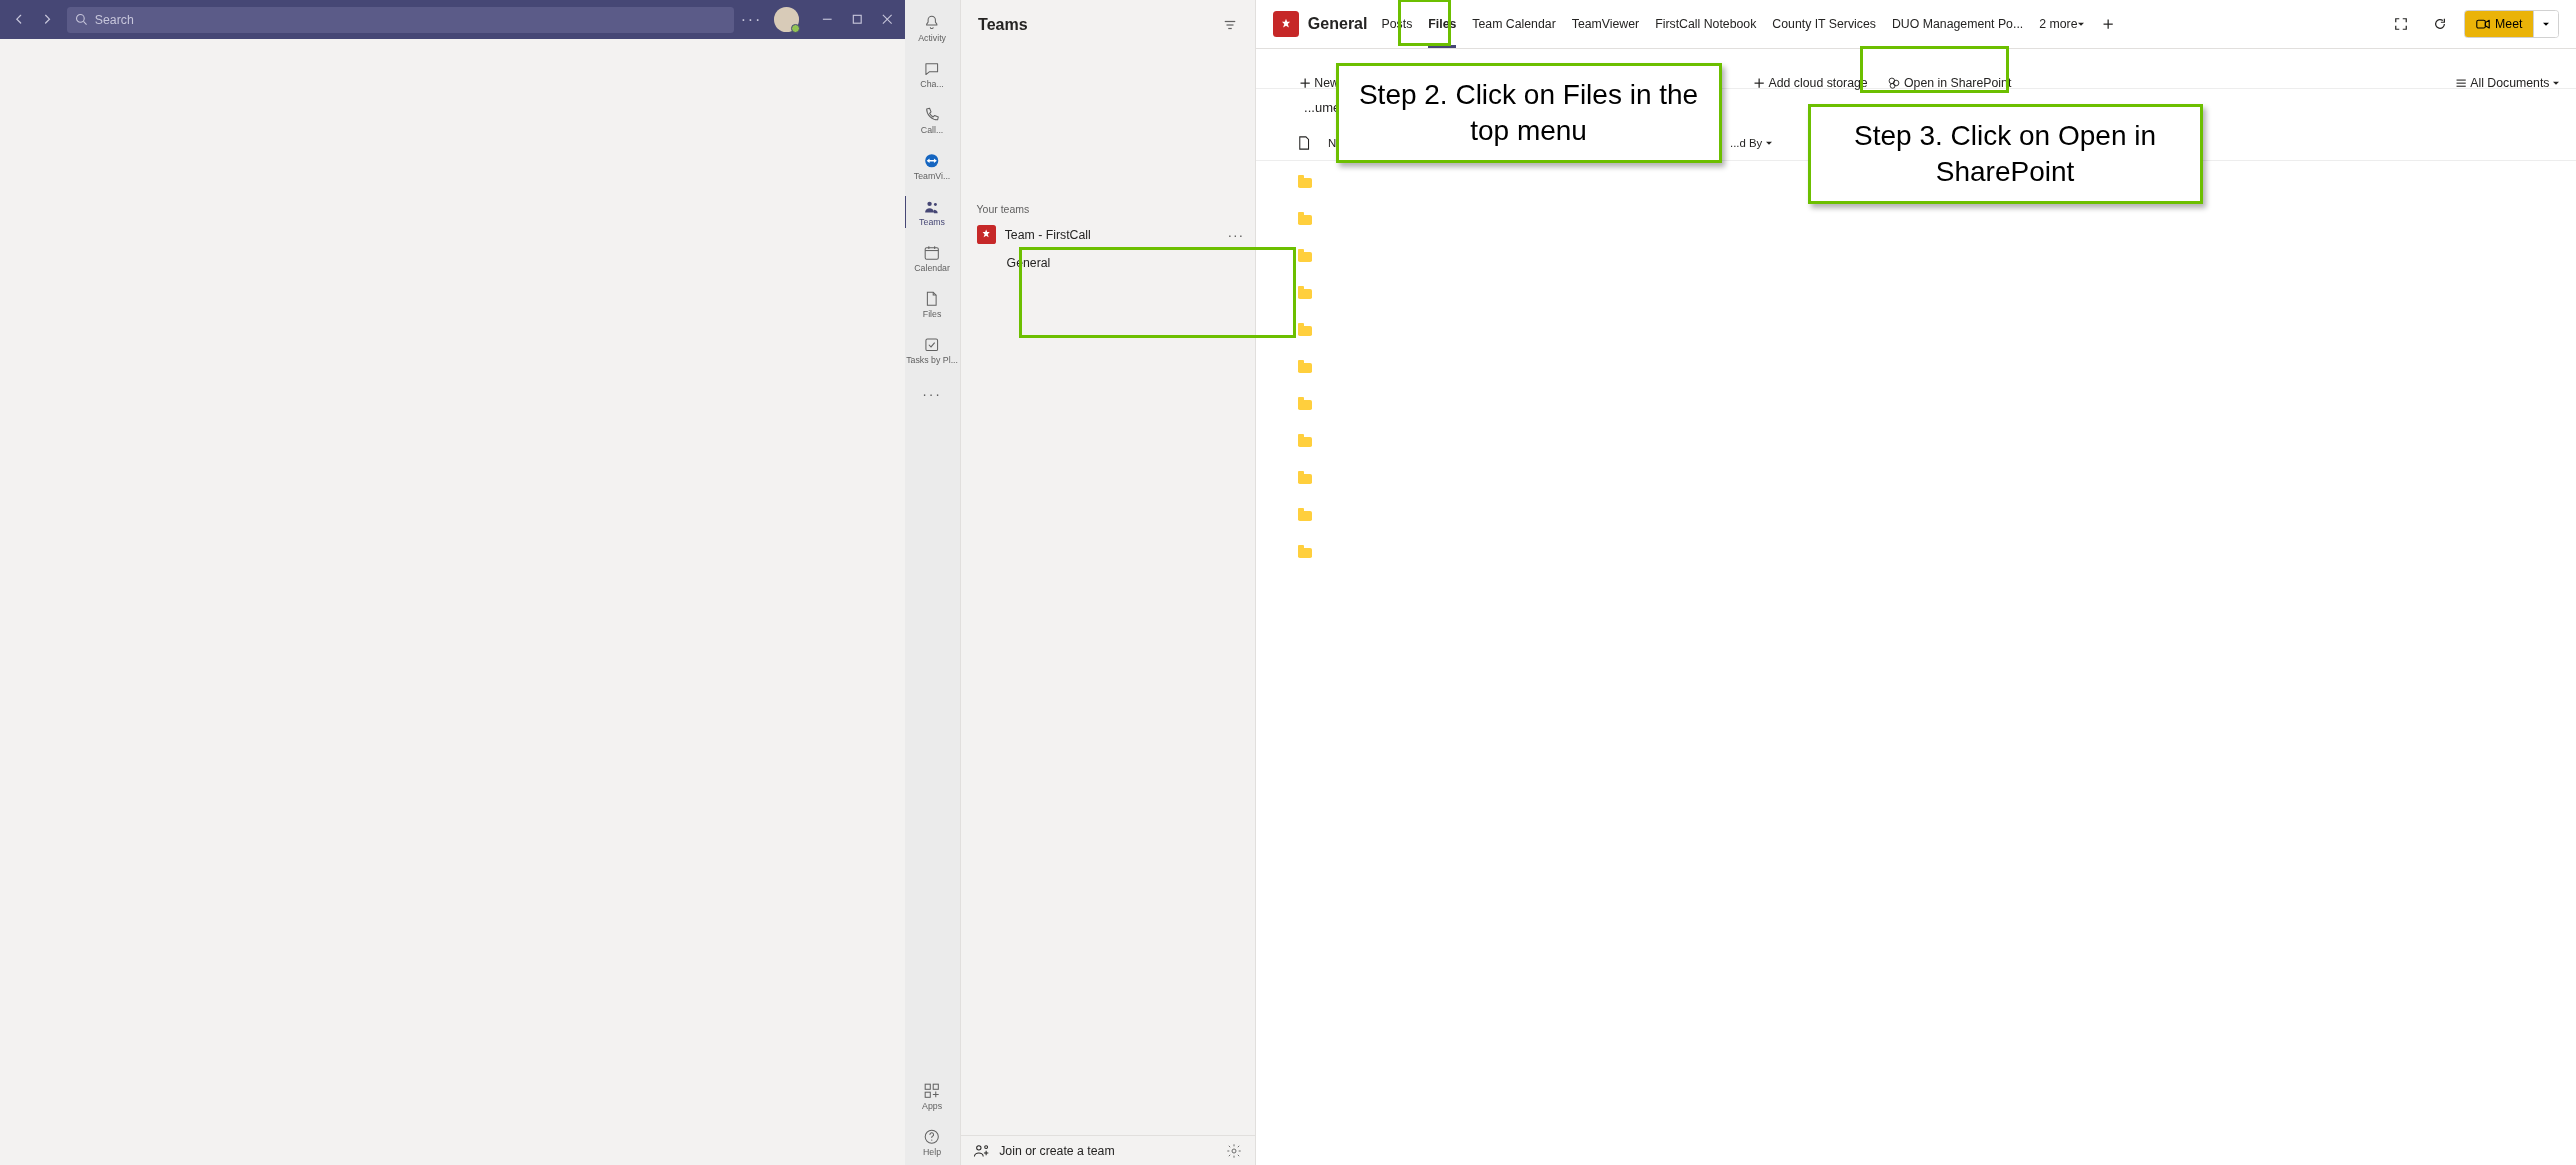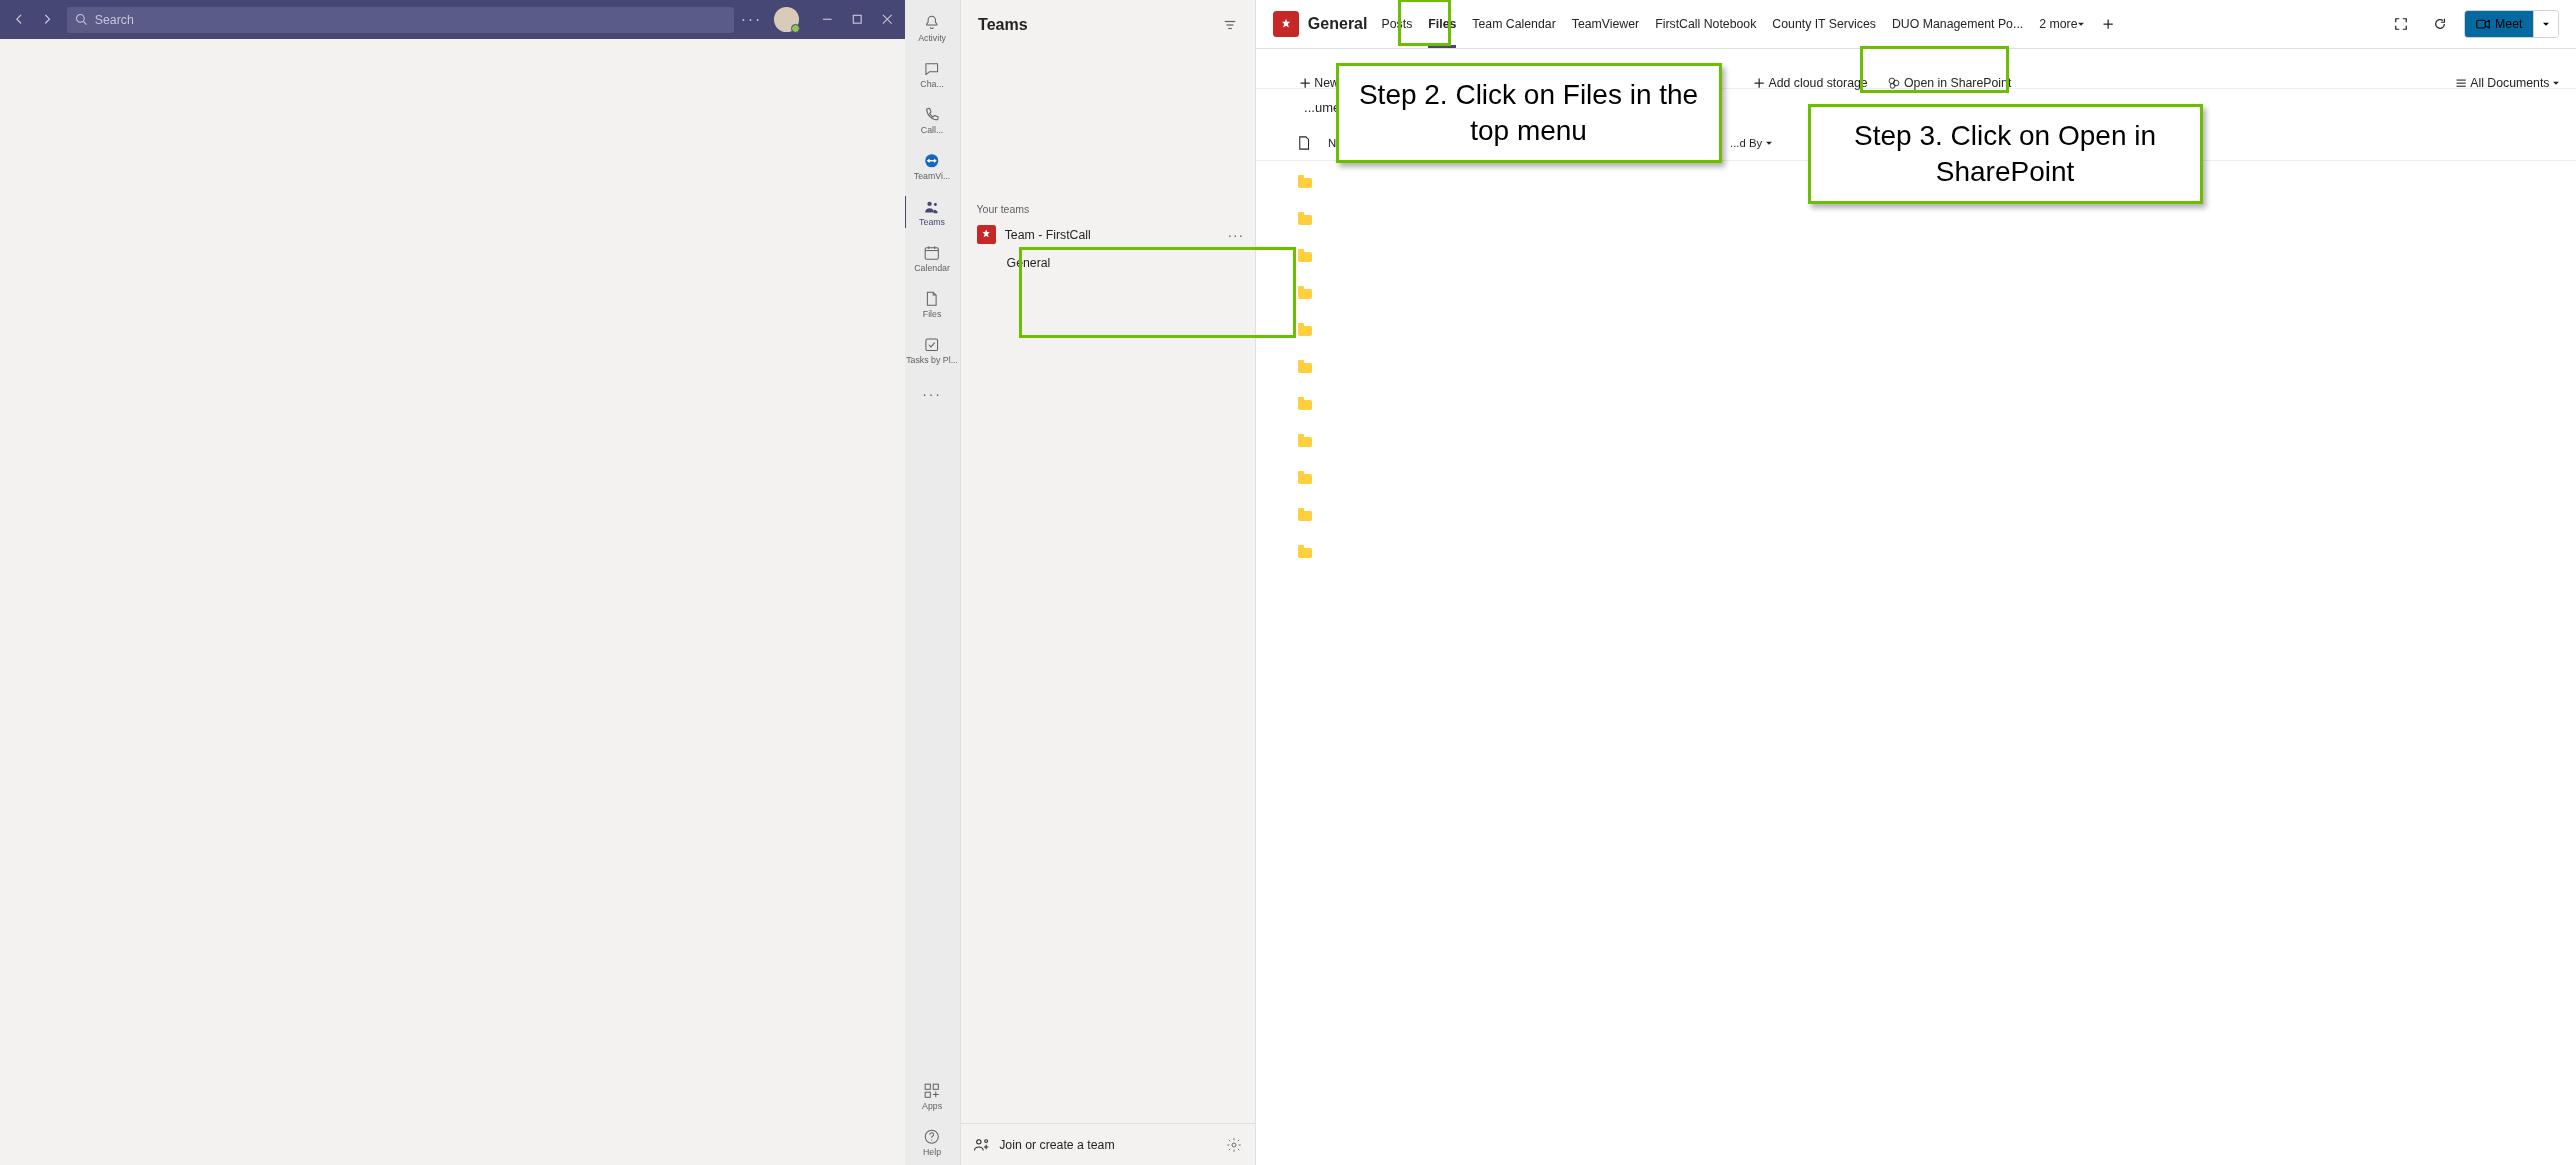--- a/index.html
+++ b/index.html
@@ -36,38 +36,38 @@
   .teams-header { height: 49px; display: flex; align-items: center; justify-content: space-between; padding: 0 17.5px; }
   .teams-title { font-size: 16px; font-weight: 700; color: #252423; }
   .teams-filter { color: #616161; cursor:pointer; }
   .your-teams-label { font-size: 10.5px; color: #616161; padding: 5.3px 16px; margin-top: 149px; }
   .team-row { display: flex; align-items: center; height: 28px; padding: 0 10.5px 0 16px; gap: 8.8px; cursor: pointer; }
   .team-icon { width: 19.3px; height: 19.3px; border-radius: 2.6px; background: #c62828; display:flex; align-items:center; justify-content:center; color:#fff; font-size:10.5px; font-weight:bold; position:relative; }
   .team-name { flex:1; font-size: 12.3px; color: #252423; }
   .team-more { color:#616161; font-size:14px; letter-spacing:0.9px; }
   .channel-row { padding-left: 46px; height: 28px; display:flex; align-items:center; font-size: 12.3px; color:#252423; cursor:pointer; }
   .channel-row.active { font-weight: 400; }
-  .panel-footer { margin-top:auto; height: 42px; border-top: 0.9px solid #e1dfdd; display:flex; align-items:center; padding: 0 12.3px; gap: 8.8px; color:#252423; font-size: 12.3px; }
+  .panel-footer { margin-top:auto; height: 30px; border-top: 0.9px solid #e1dfdd; display:flex; align-items:center; padding: 0 12.3px; gap: 8.8px; color:#252423; font-size: 12.3px; }
   .footer-gear { margin-left:auto; color:#616161; cursor:pointer; }
 
   
   .content { flex:1; background:#fff; display:flex; flex-direction:column; min-width:0; }
   .ch-header { height: 49px; display:flex; align-items:center; padding: 0 17.5px; gap: 8.8px; border-bottom: 0.9px solid #e1dfdd; position:relative; }
   .ch-icon { width: 26px; height: 26px; border-radius: 3.5px; background: #c62828; display:flex; align-items:center; justify-content:center; color:#fff; font-size:12.3px; font-weight:bold; }
   .ch-title { font-size: 16px; font-weight: 700; color:#252423; margin-right: 5.3px; }
   .tabs { display:flex; align-items:center; gap: 16px; height:100%; }
   .tab { font-size: 12.3px; color:#252423; height:100%; display:flex; align-items:center; cursor:pointer; position:relative; white-space:nowrap; }
   .tab.active { font-weight:600; }
   .tab.active::after { content:""; position:absolute; left:0; right:0; bottom:0; height:2.6px; background:#464775; }
   .more-tabs { color:#252423; font-size: 12.3px; display:flex; align-items:center; gap:0; cursor:pointer;}
   .plus-tab { width:17.5px; height:17.5px; color:#252423; display:flex; align-items:center; justify-content:center; cursor:pointer; }
   .ch-right { margin-left:auto; display:flex; align-items:center; gap: 10.5px; }
   .hbtn { width:28px; height:28px; display:flex; align-items:center; justify-content:center; color:#252423; cursor:pointer; border-radius:2.6px; }
   .meet-group { display:flex; border: 0.9px solid #d1d1d1; border-radius: 3.5px; overflow:hidden; height:28px; }
-  .meet-btn { display:flex; align-items:center; gap:5.3px; padding: 0 10.5px; font-size: 12.3px; background:#0369a1; cursor:pointer; }
+  .meet-btn { display:flex; align-items:center; gap:5.3px; padding: 0 10.5px; font-size: 12.3px; background:#eab308; cursor:pointer; }
   .meet-dd { width:24.6px; display:flex; align-items:center; justify-content:center; border-left:0.9px solid #d1d1d1; background:#fff; cursor:pointer; }
 
   .toolbar { height: 40px; display:flex; align-items:center; padding: 0 17.5px; gap: 19.3px; font-size: 12.3px; color:#252423; border-bottom: 0.9px solid #ededed; position:relative; }
   .tb-item { display:flex; align-items:center; gap:3px; cursor:pointer;margin-top:29px; }
   .tb-right2 { margin-left:auto; display:flex; align-items:center; gap: 14px; }
 
   .breadcrumb-row { height: 37px; display:flex; align-items:center; padding: 0 17.5px; font-size: 13px; color:#252423; }
   .columns-row { height: 35px; display:flex; align-items:center; padding: 0 17.5px; gap: 132px; font-size: 11.4px; color:#252423; border-bottom: 0.9px solid #ededed; }
   .col { display:flex; align-items:center; gap:3.5px; }
 

